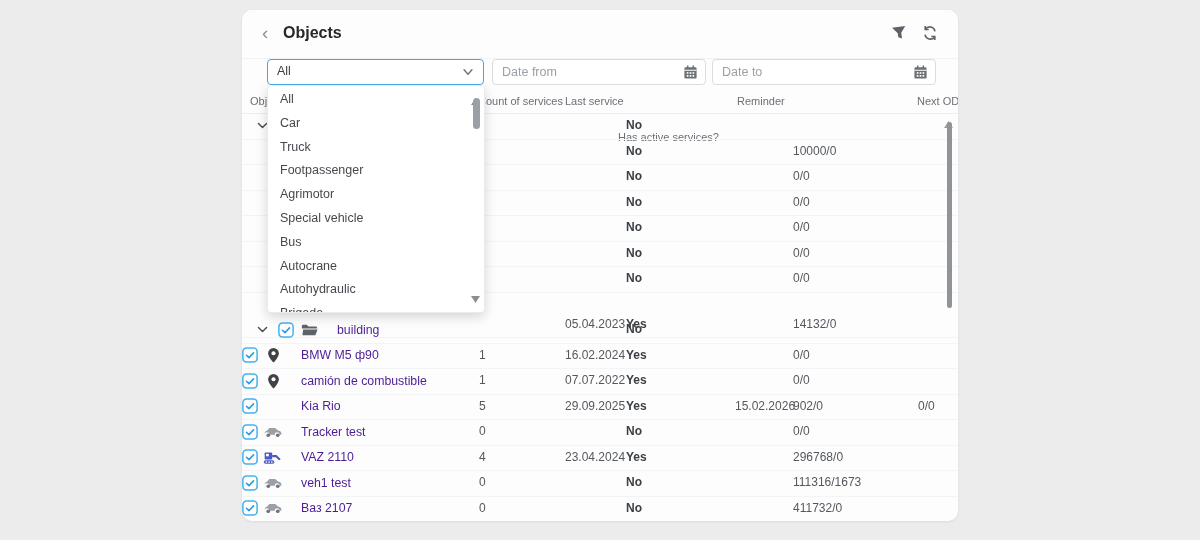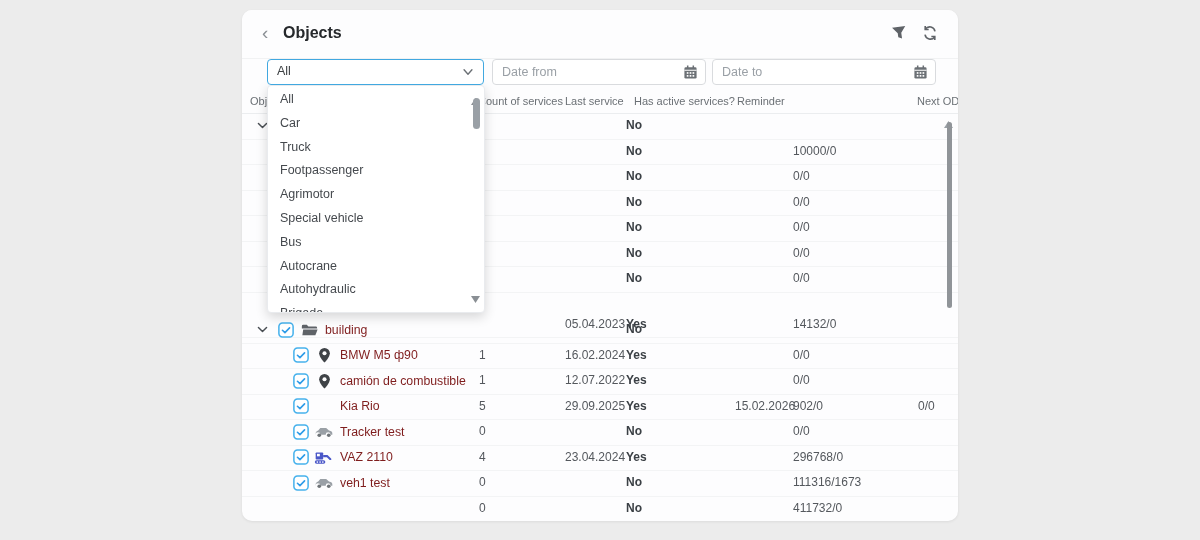--- a/index.html
+++ b/index.html
@@ -29,22 +29,22 @@
   
   .thead{position:absolute;left:0;top:80px;right:0;height:23px;border-bottom:1px solid #ebedef}
   .th{position:absolute;top:0;line-height:23px;font-size:11px;color:#6b7075;white-space:nowrap}
   
   .rows{position:absolute;left:0;top:103px;right:0;bottom:0}
   .row{position:absolute;left:0;right:0;height:25.5px;border-bottom:1px solid #f3f4f5;background:transparent}
   .cell{position:absolute;top:0;line-height:25.5px;font-size:12px;color:#54585d;white-space:nowrap}
   .strong{font-weight:600;color:#3b4045}
   .namewrap{position:absolute;left:0;top:0;height:25.5px;display:flex;align-items:center}
   .namewrap.grp{padding-left:14px}
-  .namewrap.chld{padding-left:51px}
-  .nm{font-size:12.3px;color:#7f1d1d;margin-left:6px;white-space:nowrap}
+  .namewrap.chld{}
+  .nm{font-size:12.3px;color:#4c1d95;margin-left:18px;white-space:nowrap}
   .cb{display:inline-flex;margin-right:5px;cursor:pointer}
   .rchev{display:inline-flex;margin-right:9px;cursor:pointer}
   .ricon{display:inline-flex;width:20px;justify-content:center}
   
   .dd{position:absolute;left:25px;top:75px;width:218px;height:228px;background:#fff;
     border:1px solid #e9ebee;border-radius:4px;box-shadow:0 4px 12px rgba(0,0,0,.16);
     z-index:30;overflow:hidden;padding-top:2px;box-sizing:border-box}
   .dd-item{height:23.8px;line-height:23.8px;padding-left:12px;font-size:12.5px;color:#45494e;cursor:pointer}
   .dd-up{position:absolute;right:4px;top:5px;cursor:pointer}
   .dd-dn{position:absolute;right:4px;bottom:5px;cursor:pointer}
@@ -123,21 +123,21 @@
               <rect x="10.2" y="10.7" width="1.8" height="1.8"></rect>
             </g>
           </svg>
       </span>
     </div>
 
     <div class="thead" id="thead">
         <span class="th" style="left: 8px;">Objects</span>
         <span class="th" style="left: 236px;">Count of services</span>
         <span class="th" style="left: 323px;">Last service</span>
-        <span class="th" style="left: 392px;">Has active services?</span>
+        <span class="th" style="left: 376px; margin-top: 36px;">Has active services?</span>
         <span class="th" style="left: 495px;">Reminder</span>
         <span class="th" style="left: 675px;">Next ODO/Motohours</span>
       </div>
 
     <div class="rows" id="rows">
         <div class="row" style="top: 0px;">
           <span class="namewrap grp">
             <span class="rchev">
               <svg width="13" height="13" viewBox="0 0 16 16">
                 <path d="M3 5.5 L8 10.5 L13 5.5" fill="none" stroke="#4a4f54" stroke-width="1.8" stroke-linecap="round" stroke-linejoin="round"></path>
@@ -236,21 +236,21 @@
             </span>
             <span class="ricon">
               <svg width="13" height="16" viewBox="0 0 14 18">
                 <path d="M7 1 a6 6 0 0 1 6 6 c0 4.5-6 10.5-6 10.5 S1 11.5 1 7 a6 6 0 0 1 6-6 z" fill="#3f4347"></path>
                 <circle cx="7" cy="7" r="2.3" fill="#ffffff"></circle>
               </svg>
             </span>
             <span class="nm">camión de combustible</span>
           </span>
           <span class="cell" style="left:237px">1</span>
-          <span class="cell" style="left:323px">12.07.2022</span>
+          <span class="cell" style="left:323px">07.07.2022</span>
           <span class="cell strong" style="left:384px">Yes</span>
           <span class="cell" style="left:551px">0/0</span>
         </div>
         <div class="row" style="top: 280.5px;">
           <span class="namewrap chld">
             <span class="cb">
               <svg width="16" height="16" viewBox="0 0 18 18">
                 <rect x="1" y="1" width="16" height="16" rx="4" fill="#fff" stroke="#45b1ec" stroke-width="1.7"></rect>
                 <path d="M5 9.3 L7.8 12 L13 6.6" fill="none" stroke="#2f9ce8" stroke-width="1.8" stroke-linecap="round" stroke-linejoin="round"></path>
               </svg>
@@ -327,20 +327,36 @@
                 <circle cx="17.7" cy="10.9" r="2.2" fill="#6f7478"></circle>
               </svg>
             </span>
             <span class="nm">veh1 test</span>
           </span>
           <span class="cell" style="left:237px">0</span>
           <span class="cell strong" style="left:384px">No</span>
           <span class="cell" style="left:551px">111316/1673</span>
         </div>
         <div class="row" style="top: 382.5px;">
+          <span class="namewrap chld">
+            <span class="cb">
+              <svg width="16" height="16" viewBox="0 0 18 18">
+                <rect x="1" y="1" width="16" height="16" rx="4" fill="#fff" stroke="#45b1ec" stroke-width="1.7"></rect>
+                <path d="M5 9.3 L7.8 12 L13 6.6" fill="none" stroke="#2f9ce8" stroke-width="1.8" stroke-linecap="round" stroke-linejoin="round"></path>
+              </svg>
+            </span>
+            <span class="ricon">
+              <svg width="20" height="12" viewBox="0 0 24 14">
+                <path d="M2 9.2 c0-2 1-3.4 3-3.9 l2.6-3.1 h7 l3.4 3.1 c3 .5 4 1.5 4 3.4 v1.6 h-2.2 a2.9 2.9 0 0 0-5.8 0 h-6.4 a2.9 2.9 0 0 0-5.8 0 H2 z" fill="#9aa0a6"></path>
+                <circle cx="6.3" cy="10.9" r="2.2" fill="#6f7478"></circle>
+                <circle cx="17.7" cy="10.9" r="2.2" fill="#6f7478"></circle>
+              </svg>
+            </span>
+            <span class="nm">Ваз 2107</span>
+          </span>
           <span class="cell" style="left:237px">0</span>
           <span class="cell strong" style="left:384px">No</span>
           <span class="cell" style="left:551px">411732/0</span>
         </div>
       </div>
 
     <div class="tsb-up">
       <svg width="9" height="7" viewBox="0 0 9 7">
           <path d="M4.5 0 L9 7 H0 z" fill="#9aa0a6"></path>
         </svg>

